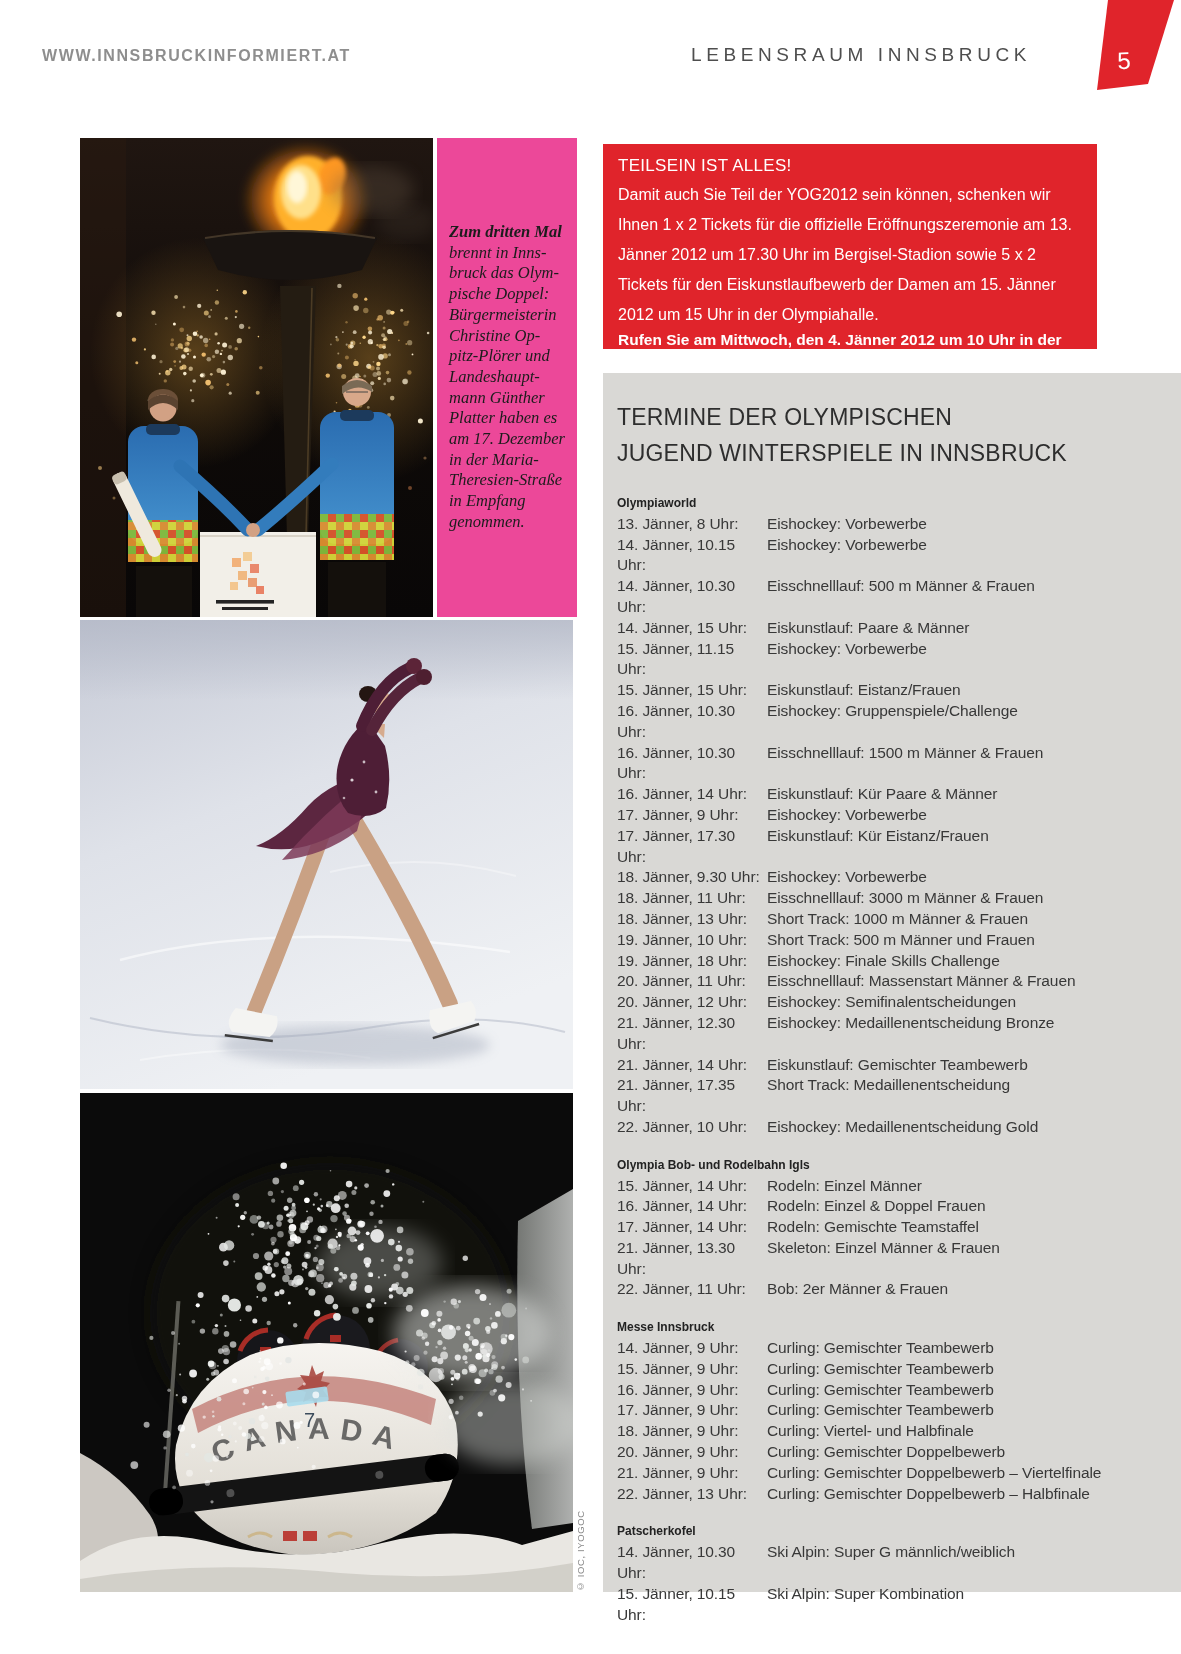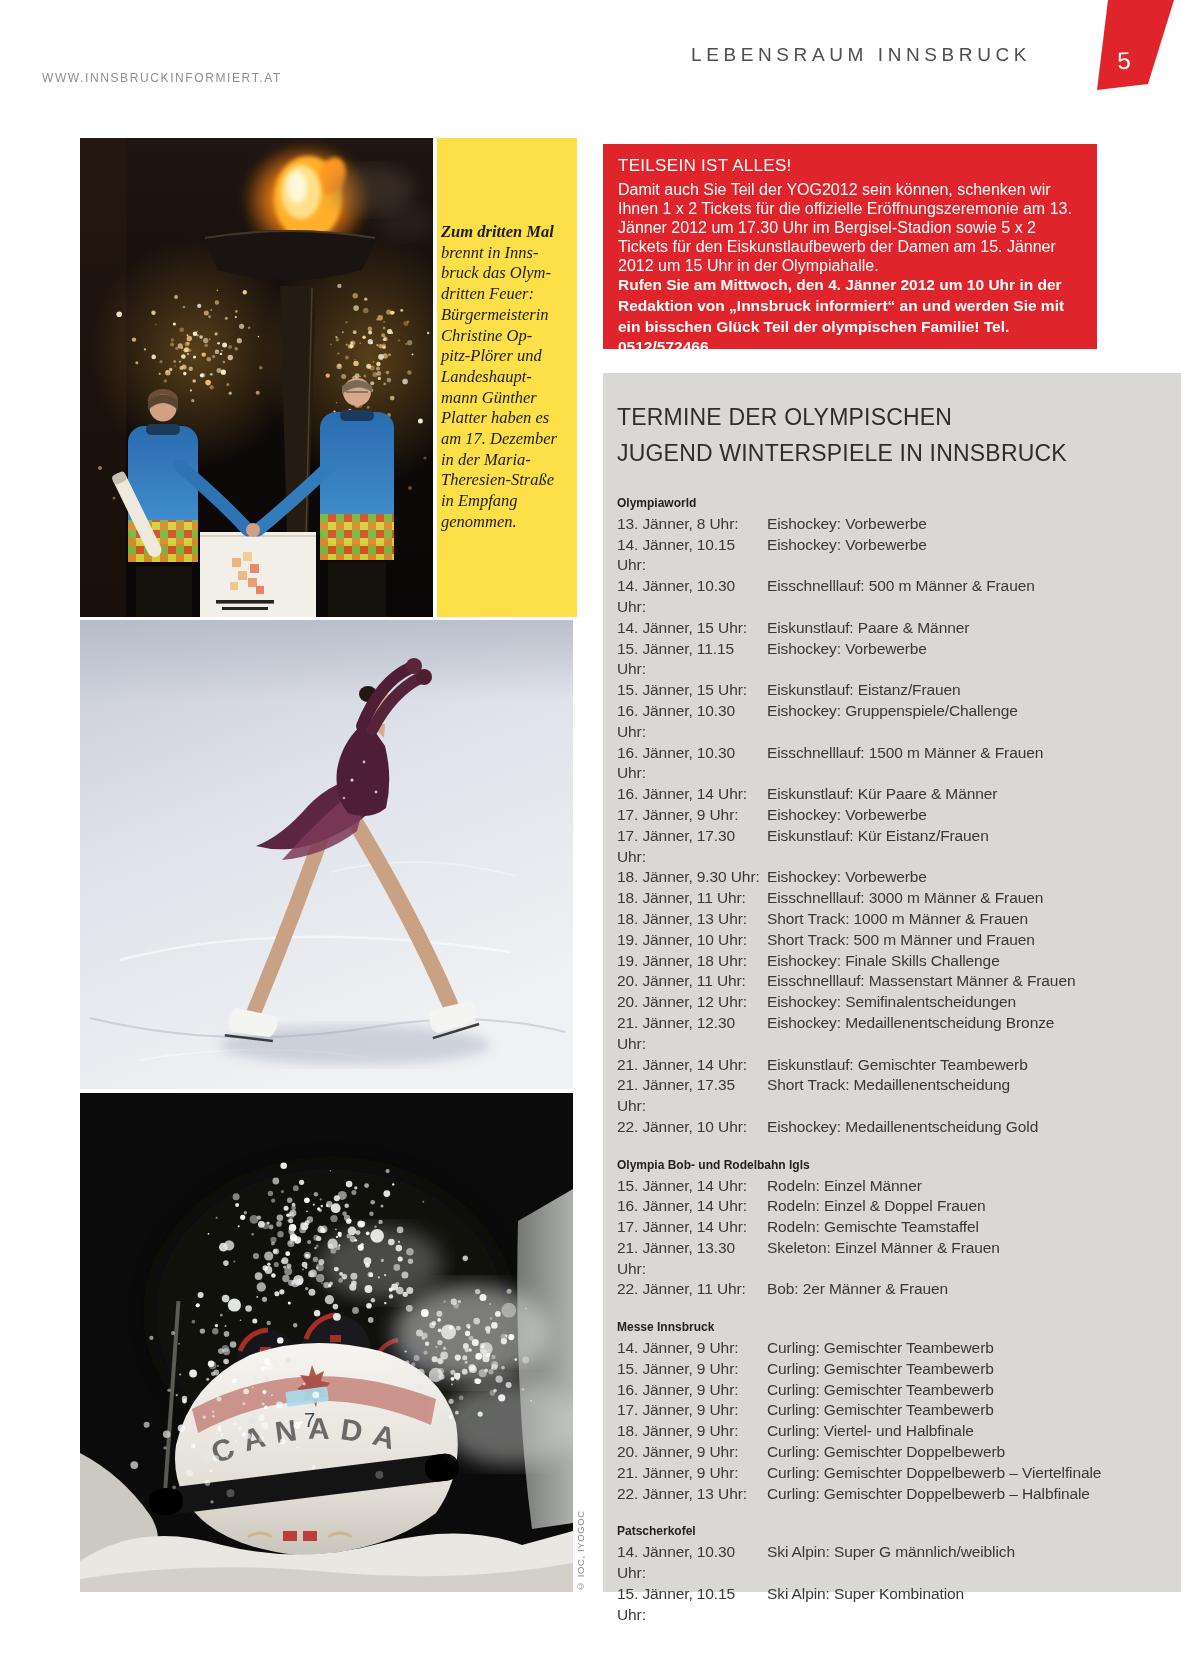--- a/index.html
+++ b/index.html
@@ -2,56 +2,56 @@
 <html><head>
 <meta charset="utf-8">
 <style>
   html,body{margin:0;padding:0;}
   body{
     width:1181px;height:1654px;position:relative;background:#ffffff;
     font-family:"Liberation Sans", sans-serif;overflow:hidden;
   }
   
   .hdr-url{
-    position:absolute;left:42px;top:47px;font-size:12px;letter-spacing:1.6px;
-    color:#8e8e8e;font-weight:400;margin-top:24px;
+    position:absolute;left:42px;top:47px;font-size:16px;letter-spacing:1.6px;
+    color:#8e8e8e;font-weight:700;
   }
   .hdr-section{
     position:absolute;left:691px;top:44px;font-size:19px;letter-spacing:4.6px;
     color:#4e4e4e;font-weight:400;
   }
   .hdr-tab{position:absolute;left:1050px;top:0;width:131px;height:110px;}
   
   .photo{position:absolute;overflow:hidden;}
   .photo svg{display:block;}
   #photo-flame{left:80px;top:138px;width:353px;height:479px;background:#0d0a08;}
   #photo-skater{left:80px;top:620px;width:493px;height:469px;background:#dfe2e9;}
   #photo-bobsled{left:80px;top:1093px;width:493px;height:499px;background:#0b0b0b;}
   
   .caption-strip{
     position:absolute;left:437px;top:138px;width:140px;height:479px;
-    background:#fde047;box-sizing:border-box;padding:84px 8px 0 4px;
+    background:#ec4899;box-sizing:border-box;padding:84px 8px 0 12px;
     font-family:"Liberation Serif", serif;font-style:italic;color:#1c1c1c;
     font-size:16.5px;line-height:20.7px;
   }
   .cap-lead{font-weight:bold;}
   
   .photo-credit{
     position:absolute;left:575px;top:1516px;height:76px;
     writing-mode:vertical-rl;transform:rotate(180deg);
     font-size:9.5px;letter-spacing:.6px;color:#8a8a8a;white-space:nowrap;
   }
   
   .offer-box{
     position:absolute;left:603px;top:144px;width:494px;height:205px;
     background:#e0242b;color:#ffffff;box-sizing:border-box;
     padding:12px 15px 0 15px;
   }
   .offer-title{font-size:17px;font-weight:400;letter-spacing:.3px;margin:0 0 4px 0;}
-  .offer-body{font-size:16px;line-height:19px;font-weight:400;}
+  .offer-body{font-size:16px;line-height:30px;font-weight:400;}
   .offer-cta{font-size:15.5px;line-height:20.8px;font-weight:bold;}
   
   .schedule-box{
     position:absolute;left:603px;top:373px;width:582px;height:1219px;
     background:#d9d8d5;box-sizing:border-box;padding:26px 22px 0 14px;
     color:#383838;
   }
   .sched-title{font-size:23px;line-height:36px;color:#2e2e2e;font-weight:400;
     letter-spacing:.2px;margin:0 0 22px 0;}
   .venue{margin:0;}
@@ -366,21 +366,21 @@
     <rect x="52" y="330" width="14" height="10" rx="4" fill="#c8bfae"></rect>
   </g>
 </svg>
 </div>
 
 <div class="caption-strip">
   <div class="cap-lead">Zum dritten Mal</div>
   <div id="caption-lines">
       <div class="cap-line">brennt in Inns-</div>
       <div class="cap-line">bruck das Olym-</div>
-      <div class="cap-line">dritten Feuer:</div>
+      <div class="cap-line">pische Doppel:</div>
       <div class="cap-line">Bürgermeisterin</div>
       <div class="cap-line">Christine Op-</div>
       <div class="cap-line">pitz-Plörer und</div>
       <div class="cap-line">Landeshaupt-</div>
       <div class="cap-line">mann Günther</div>
       <div class="cap-line">Platter haben es</div>
       <div class="cap-line">am 17. Dezember</div>
       <div class="cap-line">in der Maria-</div>
       <div class="cap-line">Theresien-Straße</div>
       <div class="cap-line">in Empfang</div>

